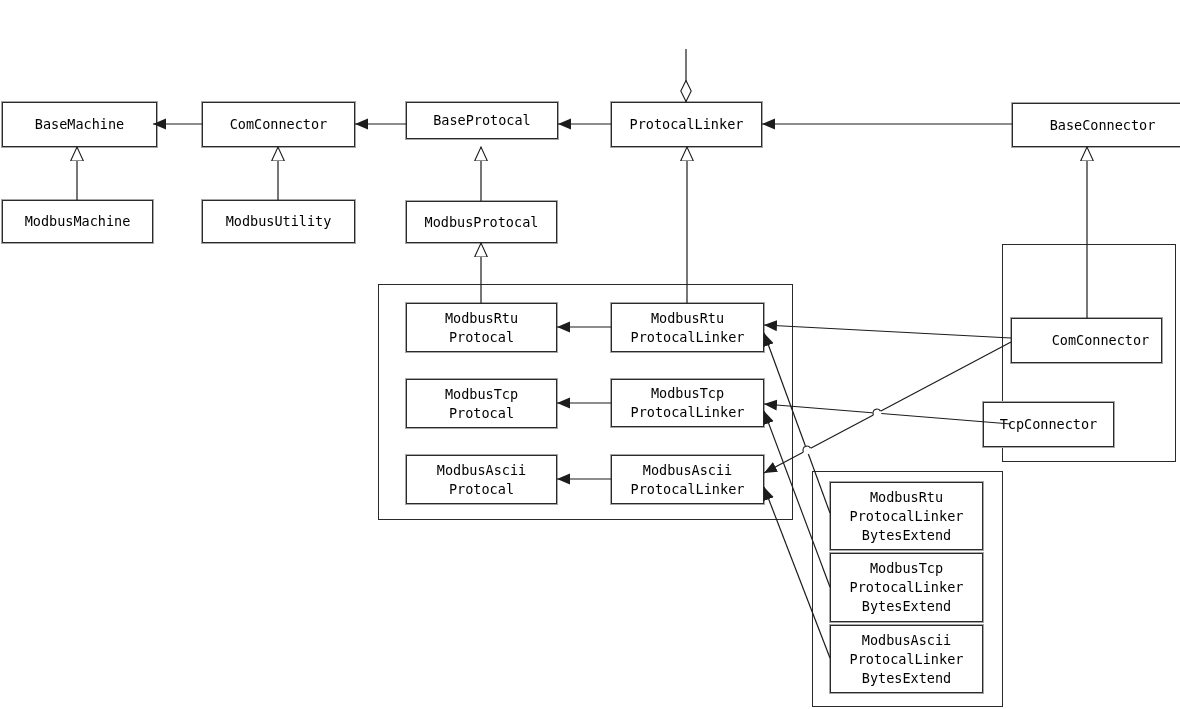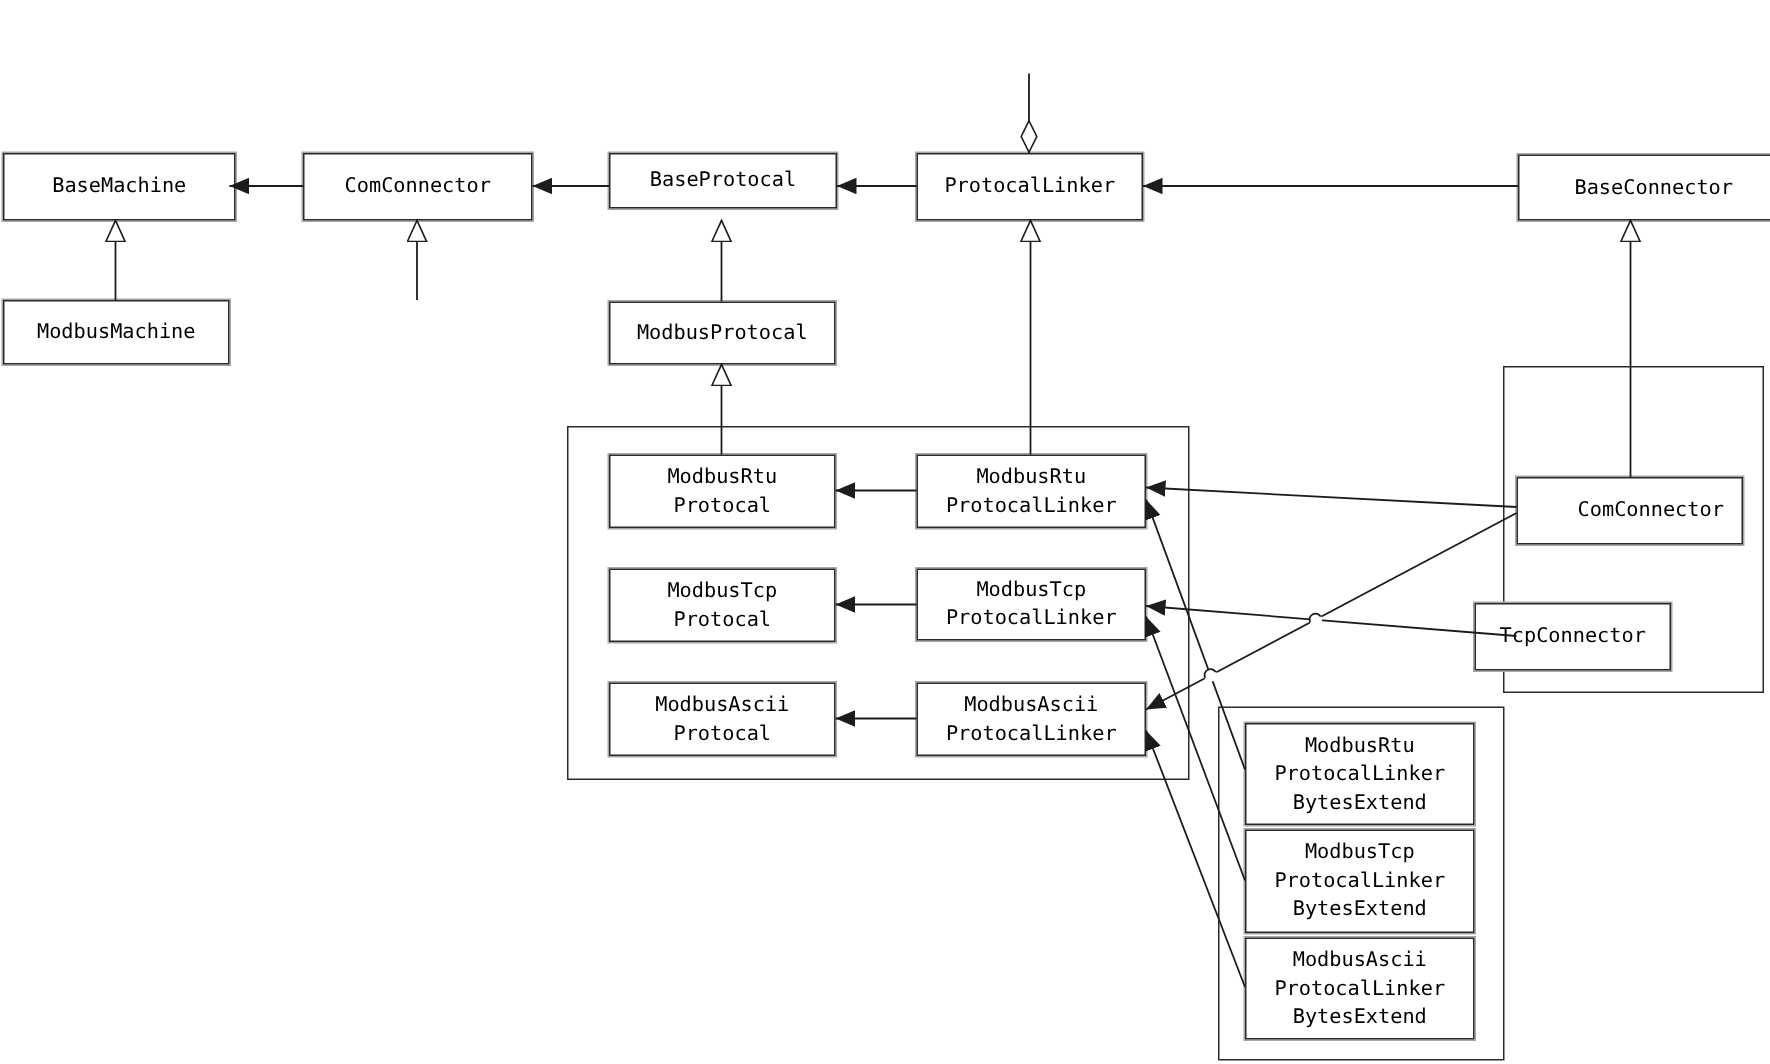--- a/index.html
+++ b/index.html
@@ -78,20 +78,23 @@
     </div>
     <div class="node" style="left: 611px; top: 102px; width: 151px; height: 45px;">
       <div class="label-line">ProtocalLinker</div>
     </div>
     <div class="node" style="left: 1012px; top: 103px; width: 181px; height: 44px;">
       <div class="label-line">BaseConnector</div>
     </div>
     <div class="node" style="left: 2px; top: 200px; width: 151px; height: 43px;">
       <div class="label-line">ModbusMachine</div>
     </div>
+    <div class="node" style="left: 202px; top: 200px; width: 153px; height: 43px;">
+      <div class="label-line">ModbusUtility</div>
+    </div>
     <div class="node" style="left: 406px; top: 201px; width: 151px; height: 42px;">
       <div class="label-line">ModbusProtocal</div>
     </div>
     <div class="node" style="left: 406px; top: 303px; width: 151px; height: 49px;">
       <div class="label-line">ModbusRtu</div>
       <div class="label-line">Protocal</div>
     </div>
     <div class="node" style="left: 611px; top: 303px; width: 153px; height: 49px;">
       <div class="label-line">ModbusRtu</div>
       <div class="label-line">ProtocalLinker</div>

